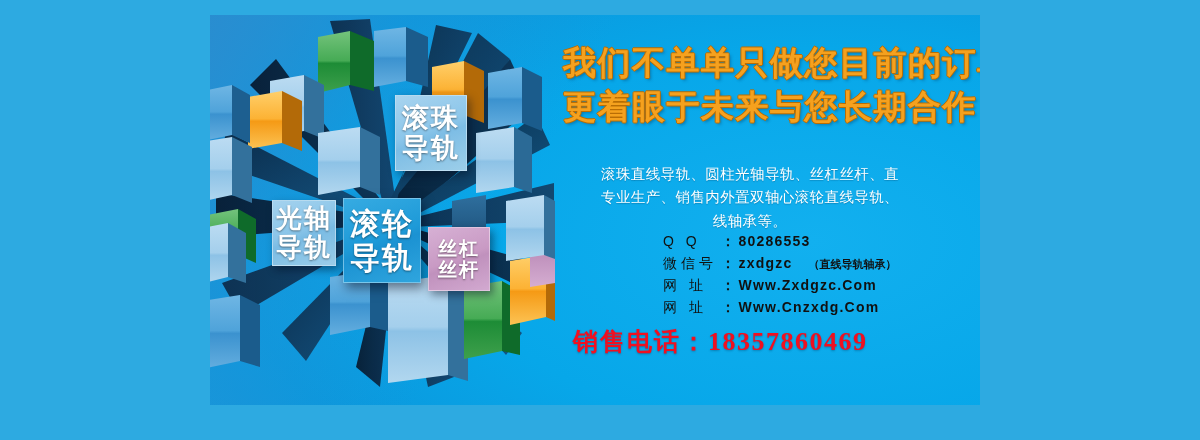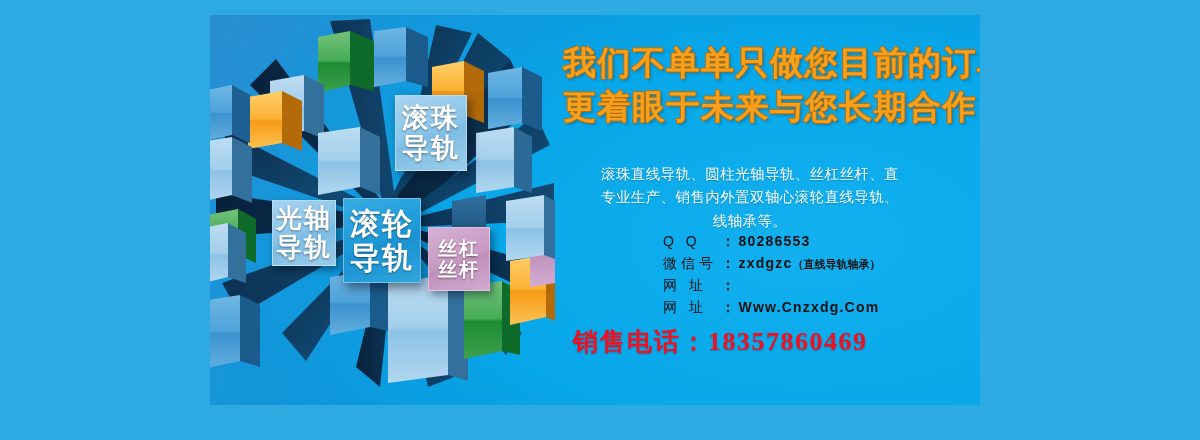--- a/index.html
+++ b/index.html
@@ -149,21 +149,21 @@
   }
   .contact-row { display: flex; align-items: baseline; }
   .contact-label {
     display: inline-block;
     width: 58px;
     letter-spacing: 4px;
     font-weight: normal;
   }
   .contact-sep { margin-right: 3px; }
   .contact-value { letter-spacing: 1.2px; }
-  .contact-note { font-size: 11px; letter-spacing: 0; font-weight: bold; }
+  .contact-note { font-size: 11px; letter-spacing: 0; font-weight: bold; margin-left: 16px; }
 
   #sales-phone {
     position: absolute;
     left: 18px;
     top: 310px;
     color: #f01020;
     font-size: 25px;
     font-weight: bold;
     white-space: nowrap;
     letter-spacing: 1px;
@@ -396,20 +396,21 @@
         </div>
         <div class="contact-row">
           <span class="contact-label">微信号</span>
           <span class="contact-sep">：</span>
           <span class="contact-value">zxdgzc</span>
           <span class="contact-note">（直线导轨轴承）</span>
         </div>
         <div class="contact-row">
           <span class="contact-label">网 址</span>
           <span class="contact-sep">：</span>
+          <span class="contact-value">Www.Zxdgzc.Com</span>
         </div>
         <div class="contact-row">
           <span class="contact-label">网 址</span>
           <span class="contact-sep">：</span>
           <span class="contact-value">Www.Cnzxdg.Com</span>
         </div>
       </div>
 
       <div id="sales-phone">
         <span class="phone-label">销售电话：</span><span class="phone-number">18357860469</span>

